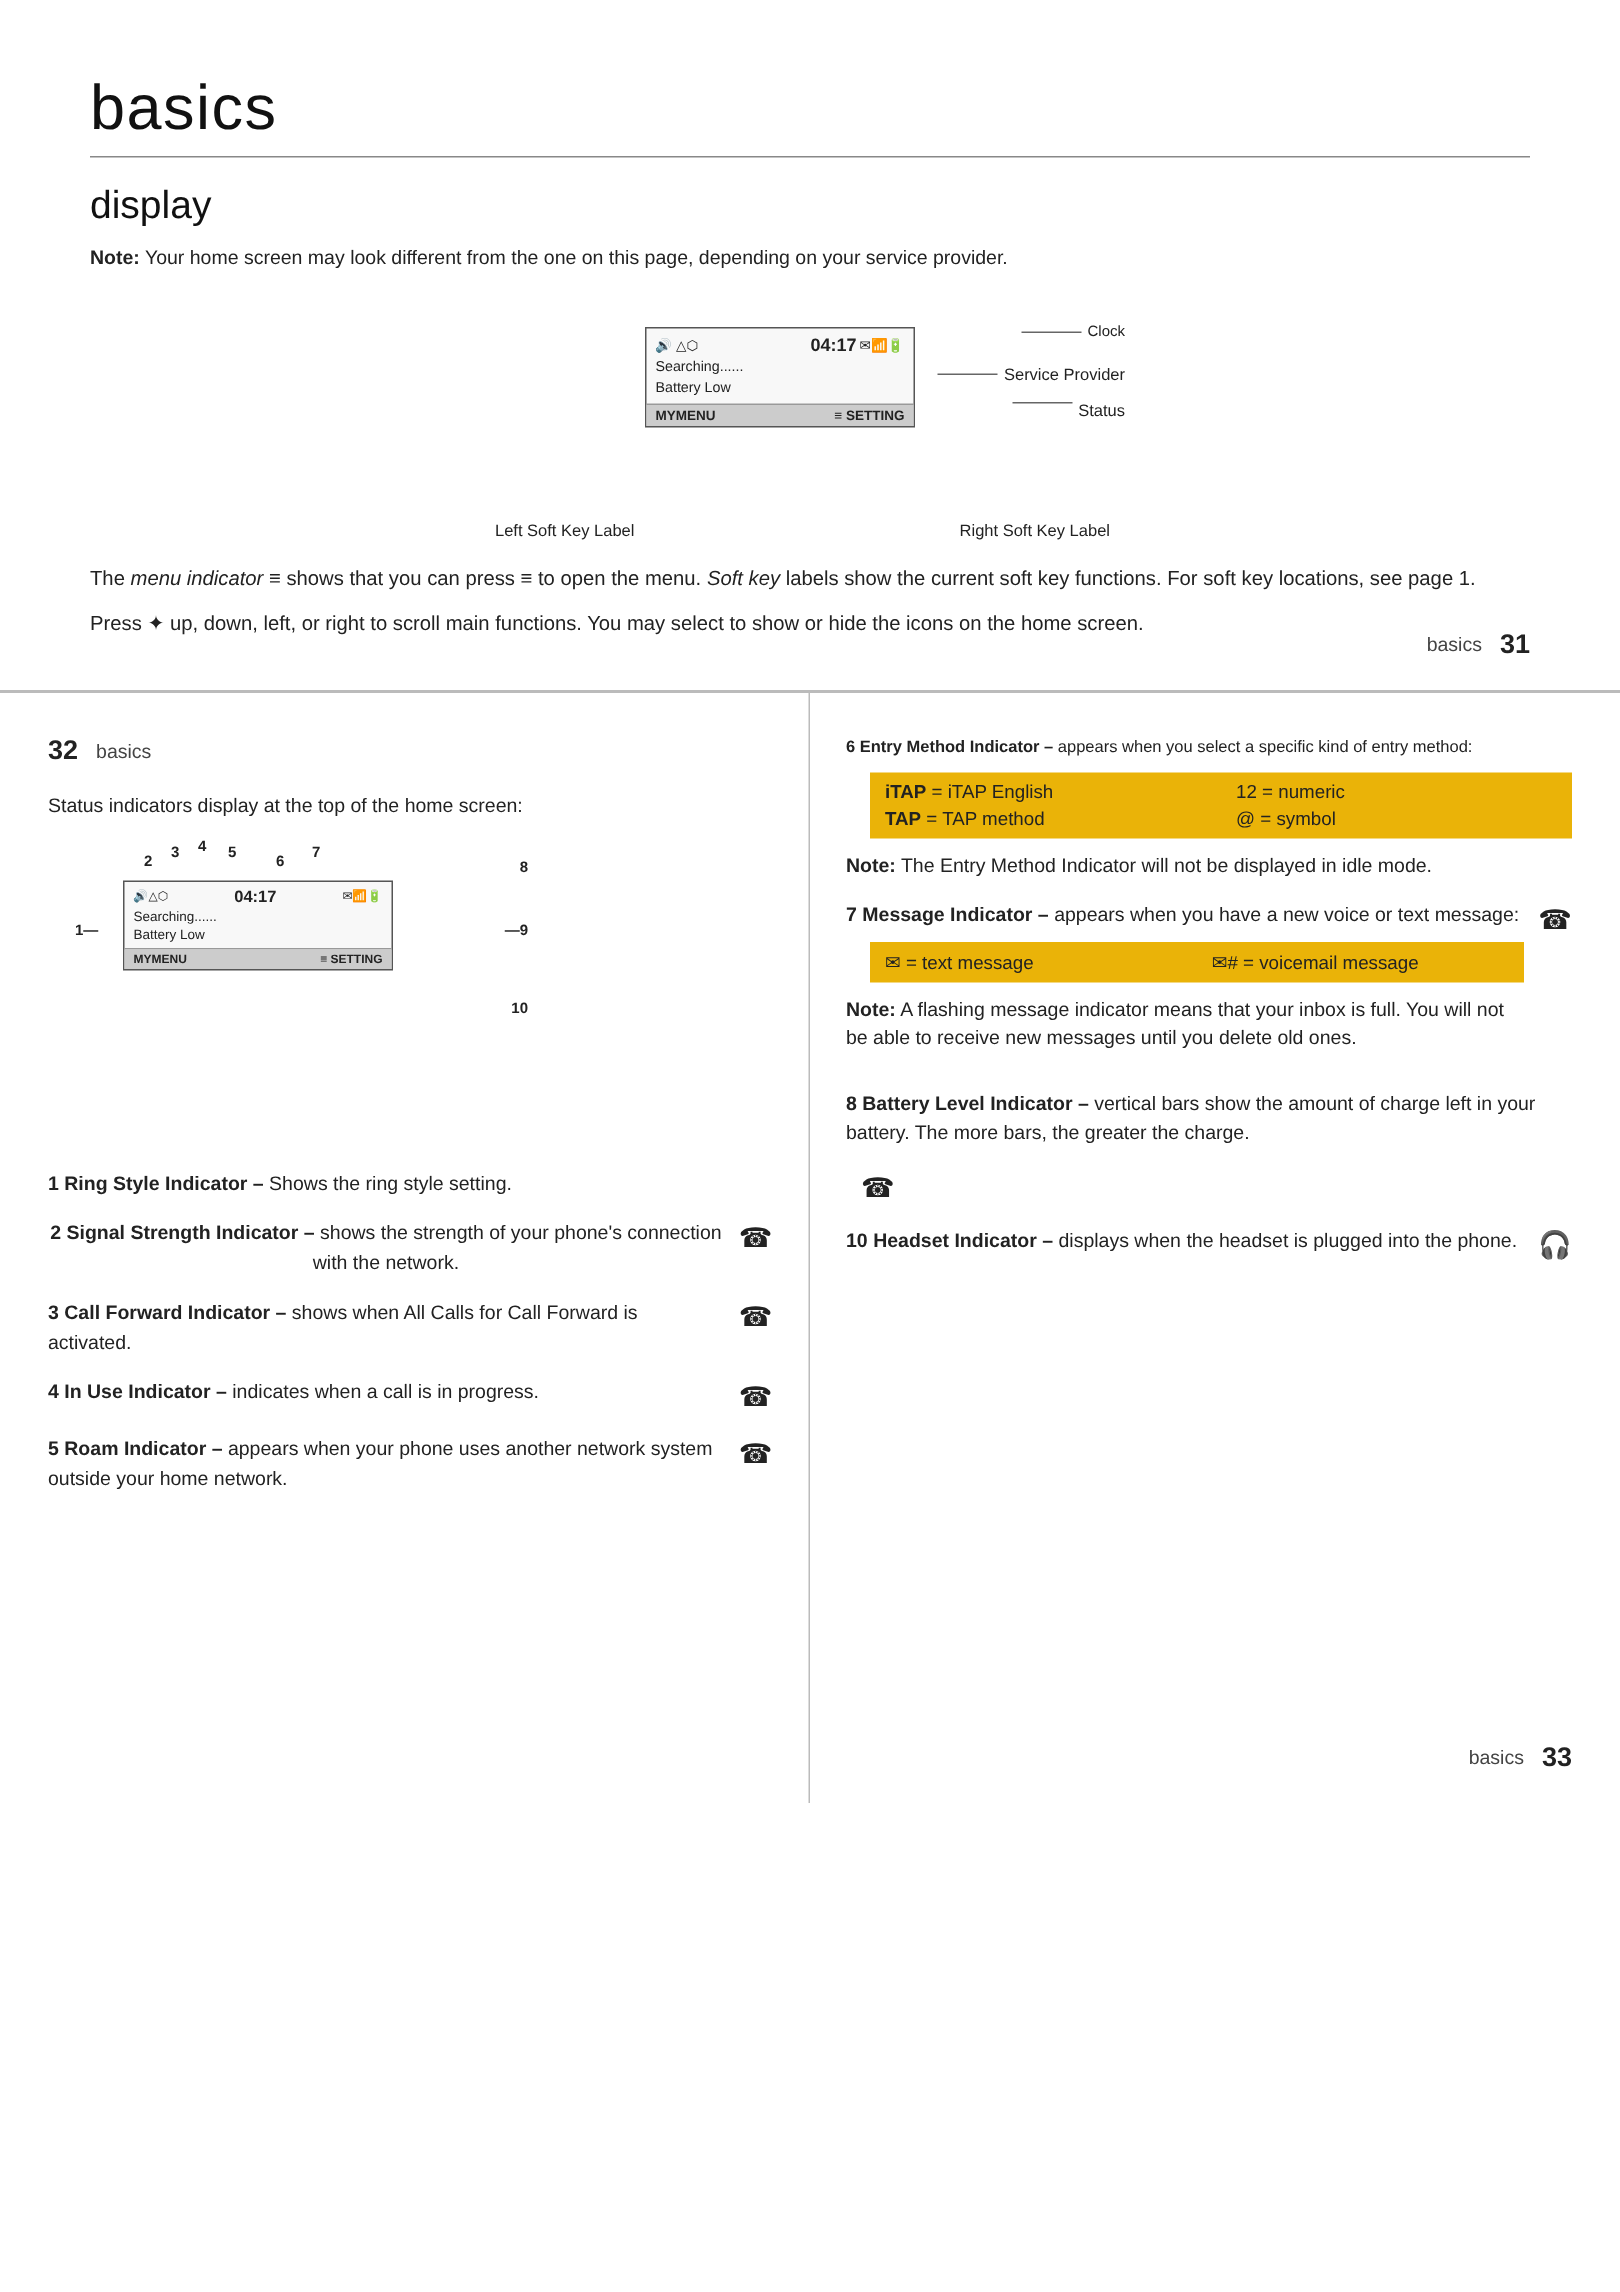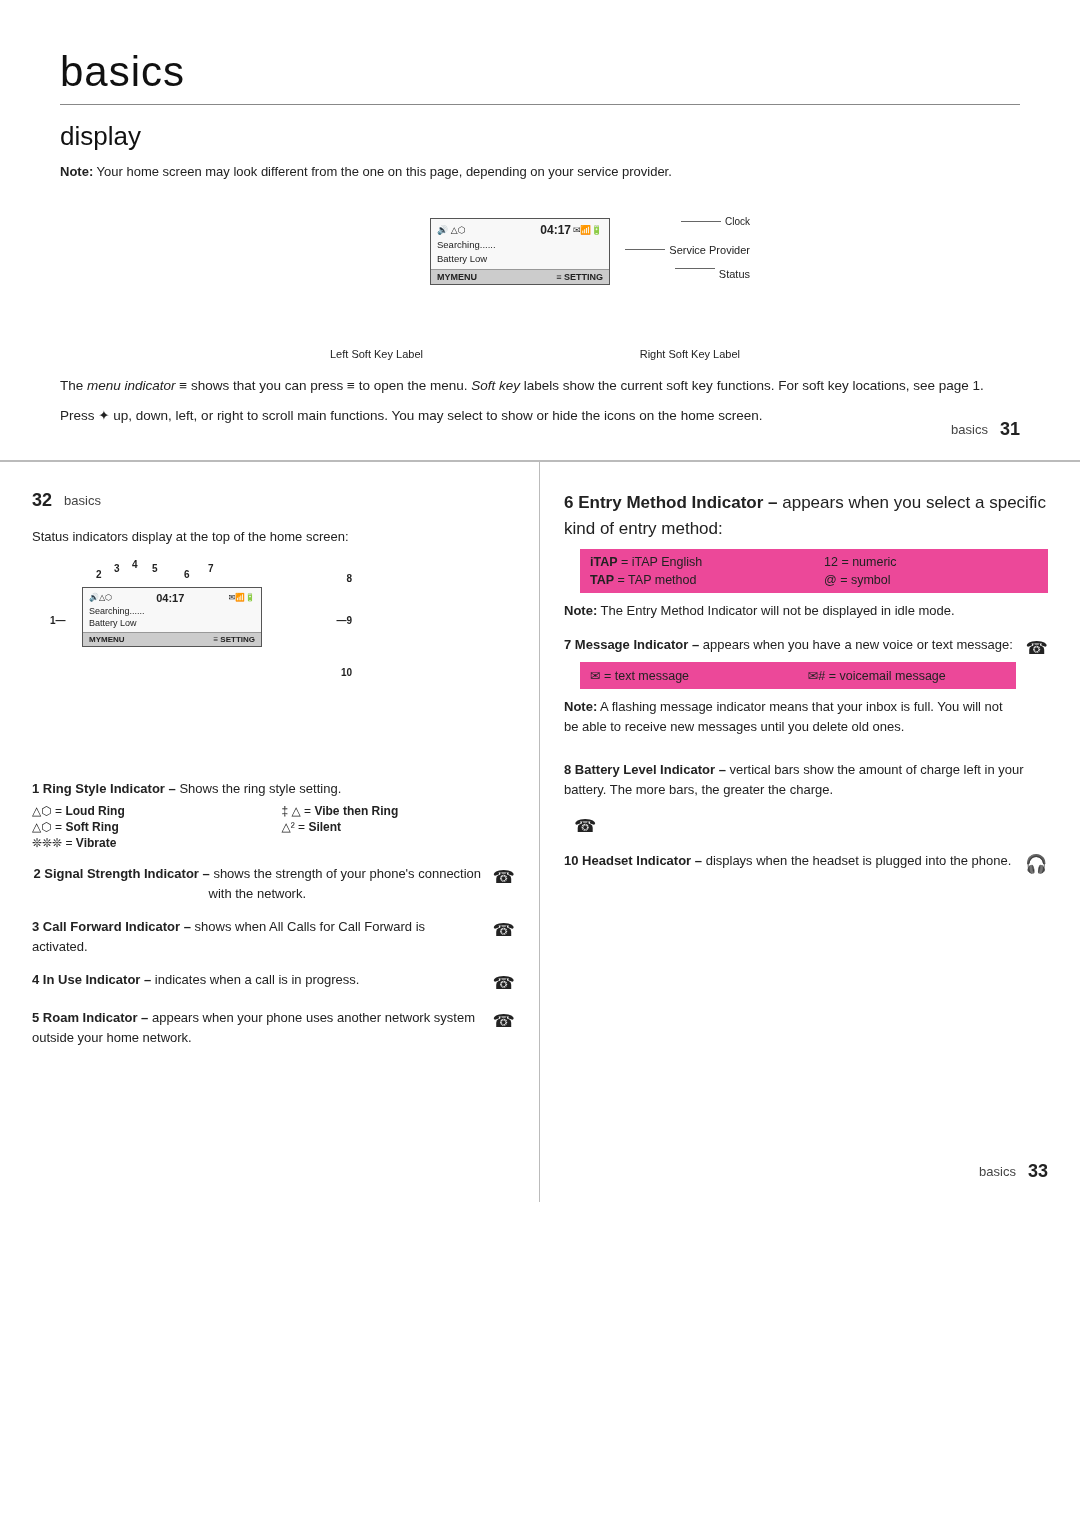--- a/index.html
+++ b/index.html
@@ -109,21 +109,21 @@
     }
 
     .bold { font-weight: bold; }
 
     .entry-table {
       display: grid;
       grid-template-columns: 1fr 1fr;
       gap: 4px 20px;
       font-size: 12.5px;
       margin: 8px 0 8px 16px;
-      background: #ec4899;
+      background: #eab308;
       padding: 6px 10px;
     }
   </style>
 </head>
 <body>
 
 <div class="full-page">
 
   <div class="page-top">
     <h1 class="page-title">basics</h1>
@@ -233,27 +233,20 @@
         <span style="position:absolute; right:0; top:56px; font-size:10px; font-weight:bold;">—9</span>
         <span style="position:absolute; right:0; top:108px; font-size:10px; font-weight:bold;">10</span>
       </div>
 
       <div class="indicator-item">
         <p style="font-size:13px; line-height:1.5;">
           <span class="bold">1</span>
           <span class="bold"> Ring Style Indicator –</span>
           <span> Shows the ring style setting.</span>
         </p>
-        <div class="indicator-sub">
-          <span>△⬡ = <strong>Loud Ring</strong></span>
-          <span>‡ △ = <strong>Vibe then Ring</strong></span>
-          <span>△⬡ = <strong>Soft Ring</strong></span>
-          <span>△² = <strong>Silent</strong></span>
-          <span>❊❊❊ = <strong>Vibrate</strong></span>
-        </div>
       </div>
 
       <div class="indicator-item" style="display:flex; align-items:flex-start; justify-content:space-between;">
         <p style="font-size:13px; line-height:1.5; flex:1;text-align:center;">
           <span class="bold">2</span>
           <span class="bold"> Signal Strength Indicator –</span>
           <span> shows the strength of your phone's connection with the network.</span>
         </p>
         <span style="margin-left:10px; margin-top:2px; font-size:18px;">☎</span>
       </div>
@@ -283,21 +276,21 @@
           <span> appears when your phone uses another network system outside your home network.</span>
         </p>
         <span style="margin-left:10px; margin-top:2px; font-size:18px;">☎</span>
       </div>
 
     </div>
 
     <div class="page-bottom-right">
 
       <div class="indicator-item">
-        <p style="font-size:17px; line-height:1.5;">
+        <p style="font-size:11px; line-height:1.5;">
           <span class="bold">6</span>
           <span class="bold"> Entry Method Indicator –</span>
           <span> appears when you select a specific kind of entry method:</span>
         </p>
         <div class="entry-table">
           <span><strong>iTAP</strong> = iTAP English</span>
           <span>12 = numeric</span>
           <span><strong>TAP</strong> = TAP method</span>
           <span>@ = symbol</span>
         </div>

